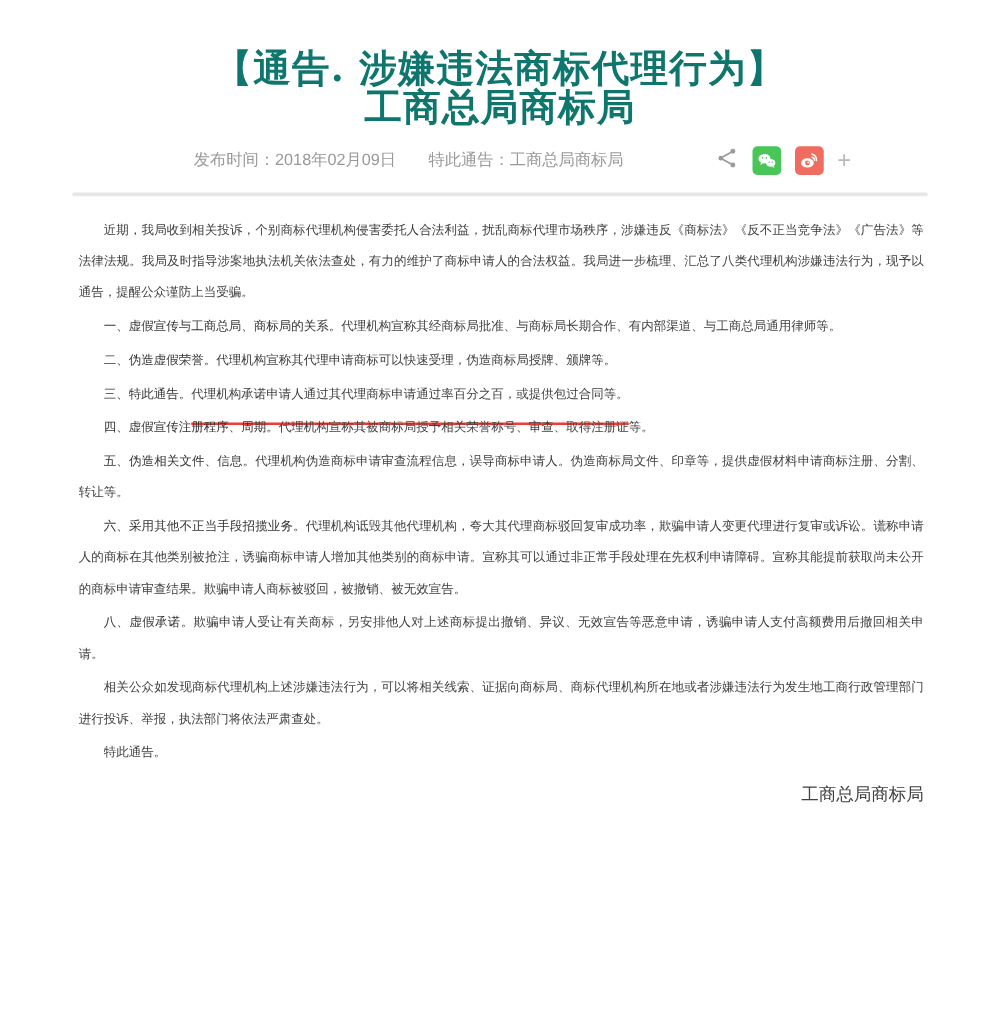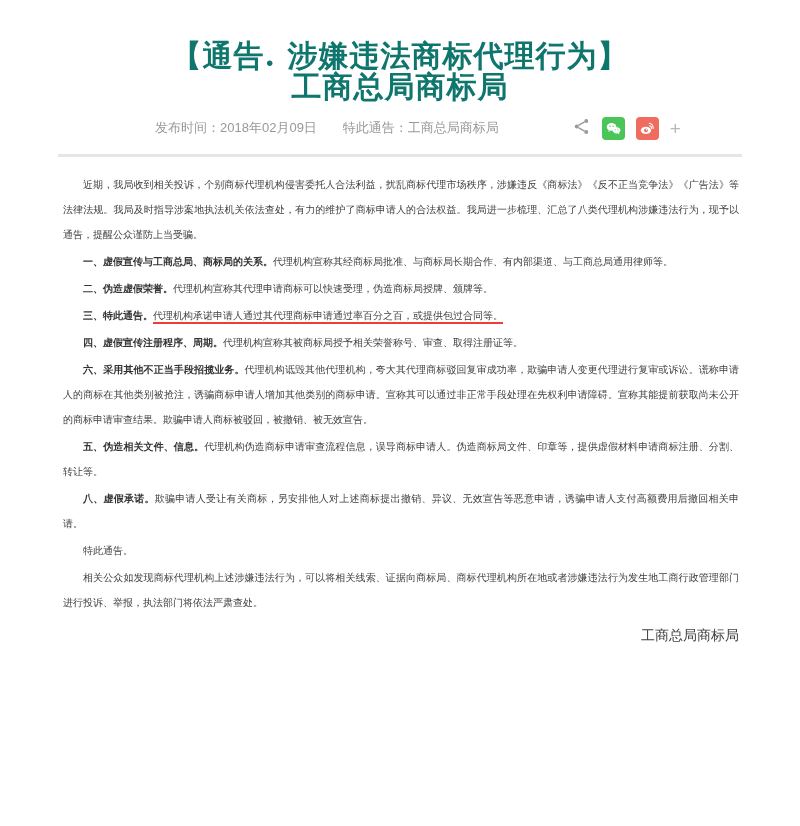--- a/index.html
+++ b/index.html
@@ -80,25 +80,25 @@
     line-height: 25px;
     color: #404040;
     text-align: justify;
   }
   .article p {
     margin: 0 0 2px 0;
     text-indent: 2em;
   }
   .article b {
     color: #333333;
-    font-weight: 700;
+    font-weight: 400;
   }
   .red-underline {
     border-bottom: 2px solid var(--accent-red, #f03b36);
-    padding-bottom: 1px;
+    padding-bottom: 17px;
   }
   
   .signature {
     margin-top: 6px;
     padding-right: 61px;
     text-align: right;
     font-size: 14px;
     line-height: 28px;
     color: #404040;
   }
@@ -158,25 +158,25 @@
   </div>
 
   <hr class="divider">
 
   <main class="article">
       <p><span>近期，我局收到相关投诉，个别商标代理机构侵害委托人合法利益，扰乱商标代理市场秩序，涉嫌违反《商标法》《反不正当竞争法》《广告法》等法律法规。我局及时指导涉案地执法机关依法查处，有力的维护了商标申请人的合法权益。我局进一步梳理、汇总了八类代理机构涉嫌违法行为，现予以通告，提醒公众谨防上当受骗。</span></p>
       <p><b>一、虚假宣传与工商总局、商标局的关系。</b><span>代理机构宣称其经商标局批准、与商标局长期合作、有内部渠道、与工商总局通用律师等。</span></p>
       <p><b>二、伪造虚假荣誉。</b><span>代理机构宣称其代理申请商标可以快速受理，伪造商标局授牌、颁牌等。</span></p>
       <p><b>三、特此通告。</b><span class="red-underline">代理机构承诺申请人通过其代理商标申请通过率百分之百，或提供包过合同等。</span></p>
       <p><b>四、虚假宣传注册程序、周期。</b><span>代理机构宣称其被商标局授予相关荣誉称号、审查、取得注册证等。</span></p>
+      <p><b>五、伪造相关文件、信息。</b><span>代理机构伪造商标申请审查流程信息，误导商标申请人。伪造商标局文件、印章等，提供虚假材料申请商标注册、分割、转让等。</span></p>
       <p><b>六、采用其他不正当手段招揽业务。</b><span>代理机构诋毁其他代理机构，夸大其代理商标驳回复审成功率，欺骗申请人变更代理进行复审或诉讼。谎称申请人的商标在其他类别被抢注，诱骗商标申请人增加其他类别的商标申请。宣称其可以通过非正常手段处理在先权利申请障碍。宣称其能提前获取尚未公开的商标申请审查结果。欺骗申请人商标被驳回，被撤销、被无效宣告。</span></p>
-      <p><b>五、伪造相关文件、信息。</b><span>代理机构伪造商标申请审查流程信息，误导商标申请人。伪造商标局文件、印章等，提供虚假材料申请商标注册、分割、转让等。</span></p>
       <p><b>八、虚假承诺。</b><span>欺骗申请人受让有关商标，另安排他人对上述商标提出撤销、异议、无效宣告等恶意申请，诱骗申请人支付高额费用后撤回相关申请。</span></p>
+      <p><span>相关公众如发现商标代理机构上述涉嫌违法行为，可以将相关线索、证据向商标局、商标代理机构所在地或者涉嫌违法行为发生地工商行政管理部门进行投诉、举报，执法部门将依法严肃查处。</span></p>
       <p><span>特此通告。</span></p>
-      <p><span>相关公众如发现商标代理机构上述涉嫌违法行为，可以将相关线索、证据向商标局、商标代理机构所在地或者涉嫌违法行为发生地工商行政管理部门进行投诉、举报，执法部门将依法严肃查处。</span></p>
     </main>
 
   <div class="signature">
     <div>工商总局商标局</div>
 
   </div>
 
 </div>
 
 </body></html>

